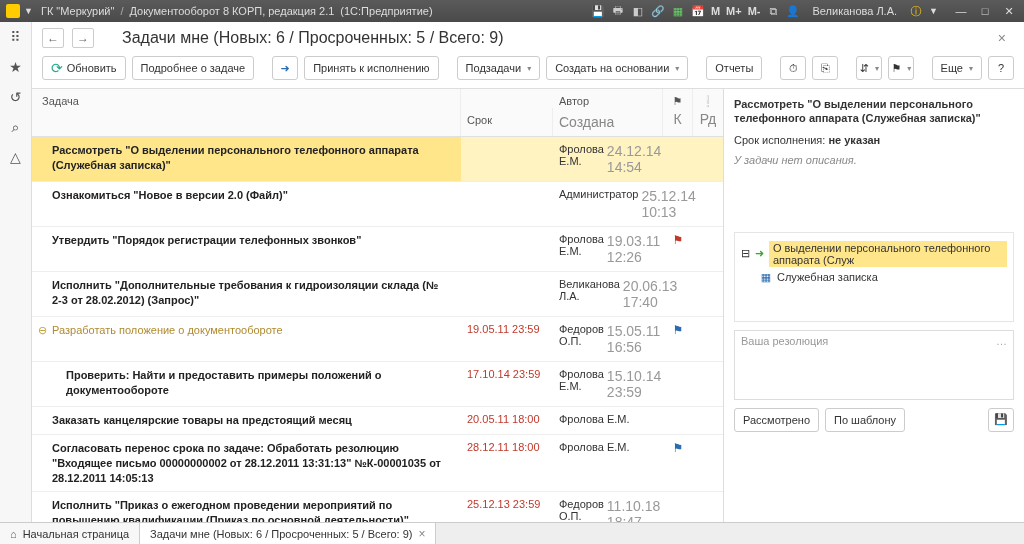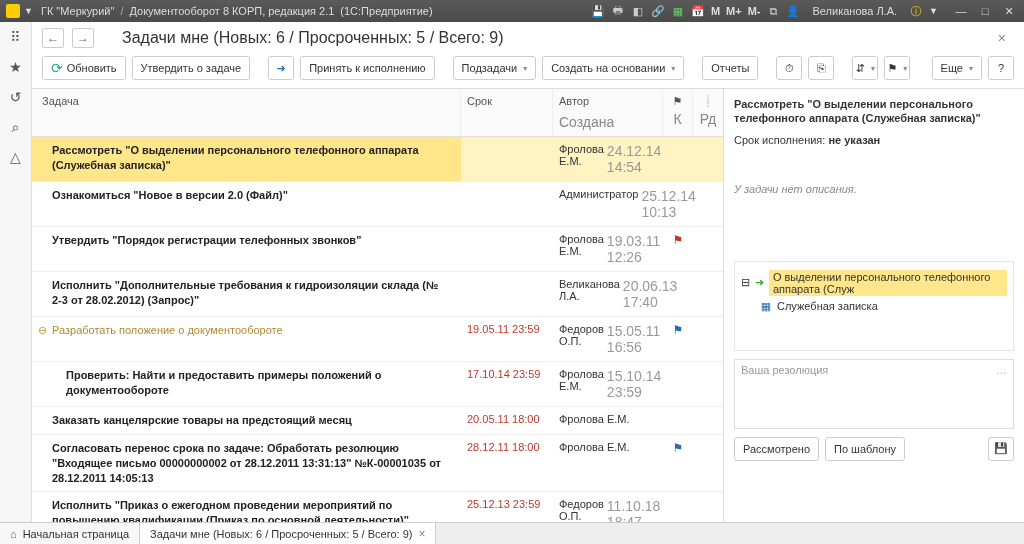--- a/index.html
+++ b/index.html
@@ -31,21 +31,21 @@
   .btn .dd { font-size:8px; color:#888; margin-left:2px; }
   .btn-icon { width:26px; justify-content:center; padding:0; }
   .refresh-ico { color:#2a8; font-size:14px; }
   .tb-gap { width:6px; }
   .toolbar .pushright { margin-left:auto; }
 
   .content { flex:1; display:flex; border-top:1px solid #ddd; overflow:hidden; }
   .grid-wrap { flex:1; display:flex; flex-direction:column; border-right:1px solid #ddd; overflow:hidden; }
   .grid-head { display:flex; background:#fafafa; border-bottom:1px solid #e0e0e0; font-size:11px; color:#555; }
   .col-task { flex:1; padding:6px 10px; border-right:1px solid #eee; }
-  .col-due  { width:92px; padding:6px 6px; border-right:1px solid #eee; }
+  .col-due  { width:92px; padding:6px 6px; border-right:1px solid #eee;margin-top:19px; }
   .col-author { width:110px; padding:6px 6px; border-right:1px solid #eee; display:flex; flex-direction:column; gap:7px; }
   .col-flag { width:30px; padding:6px 4px; border-right:1px solid #eee; text-align:center; display:flex; flex-direction:column; gap:3px; align-items:center;}
   .col-pd   { width:30px; padding:6px 4px; text-align:center; display:flex; flex-direction:column; gap:3px; align-items:center;}
   .sub { font-size:14px; color:#888; }
 
   .grid-body { flex:1; overflow-y:auto; }
   .row { display:flex; border-bottom:1px solid #eee; }
   .row.sel { background:#fff3c2; }
   .row.sel .cell-task { background:#ffe68a; }
   .cell-task { flex:1; padding:6px 10px 6px 20px; font-size:11px; color:#222; font-weight:bold; line-height:1.35; }
@@ -59,21 +59,21 @@
   .due-red { color:#c0392b; }
   .flag { font-size:12px; }
   .flag.red { color:#c0392b; }
   .flag.blue { color:#2b6cb0; }
   .row-icon { display:inline-block; width:12px; color:#c0a040; margin-left:-14px; margin-right:2px; }
 
   .side { width:300px; display:flex; flex-direction:column; padding:8px 10px; gap:8px; font-size:11px; }
   .side-title { font-weight:bold; color:#333; line-height:1.3; }
   .side-sub-label { color:#333; }
   .side-sub-val { font-weight:bold; }
-  .side-desc { color:#888; font-style:italic; flex:0 0 auto; min-height:70px;margin-top:29px; }
+  .side-desc { color:#888; font-style:italic; flex:0 0 auto; min-height:70px; }
   .side-tree { border:1px solid #e5e5e5; padding:6px; min-height:90px; background:#fff; }
   .tree-row { display:flex; align-items:center; gap:4px; padding:2px 0; }
   .tree-indent { padding-left:18px; }
   .tree-ico { width:14px; text-align:center; }
   .side-textarea { border:1px solid #ddd; min-height:70px; padding:4px 6px; color:#999; background:#fff; }
   .side-actions { display:flex; gap:6px; align-items:center; }
   .side-actions .btn { flex:0 0 auto; }
   .sq-btn { width:26px; height:24px; border:1px solid #ccc; background:#fff; border-radius:3px; display:flex; align-items:center; justify-content:center; cursor:pointer; color:#2b6cb0; }
 
   .tabbar { height:22px; background:#eee; border-top:1px solid #ccc; display:flex; align-items:stretch; font-size:11px; }
@@ -131,21 +131,21 @@
       <div class="page-title">Задачи мне (Новых: 6 / Просроченных: 5 / Всего: 9)</div>
       <div class="close-x">×</div>
     </div>
 
     <div class="toolbar">
       <div class="btn">
           <span class="refresh-ico">⟳</span>
           <span>Обновить</span>
         </div>
       <div class="btn">
-          <span>Утвердить о задаче</span>
+          <span>Подробнее о задаче</span>
         </div>
       <div class="tb-gap"></div>
       <div class="btn btn-icon">
           <span style="color:#2b6cb0">➜</span>
         </div>
       <div class="btn">
           <span>Принять к исполнению</span>
         </div>
       <div class="tb-gap"></div>
       <div class="btn">

